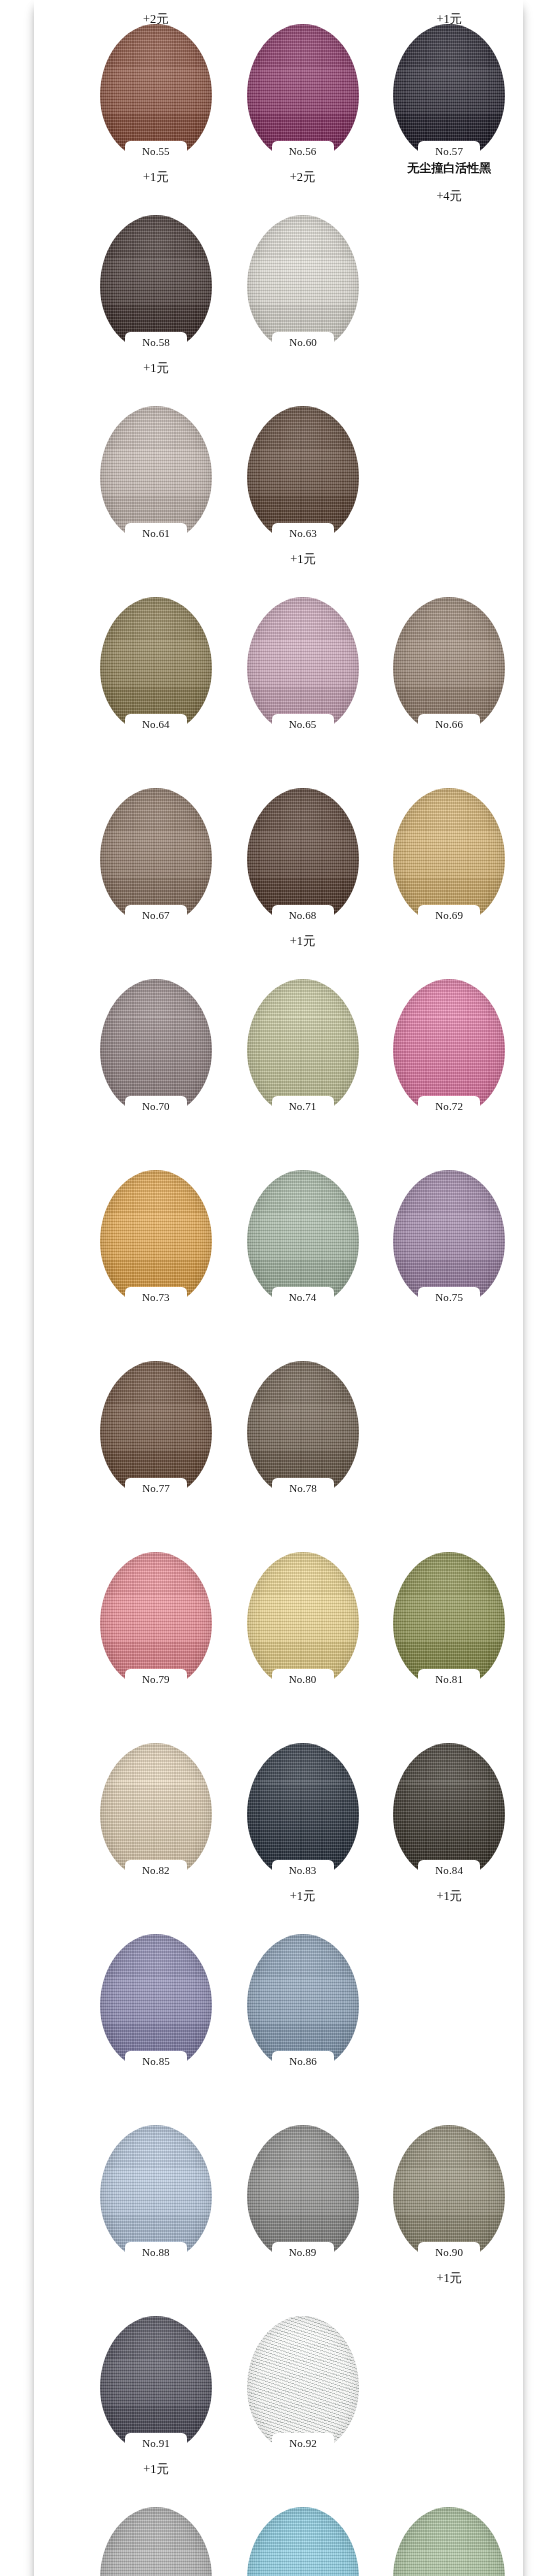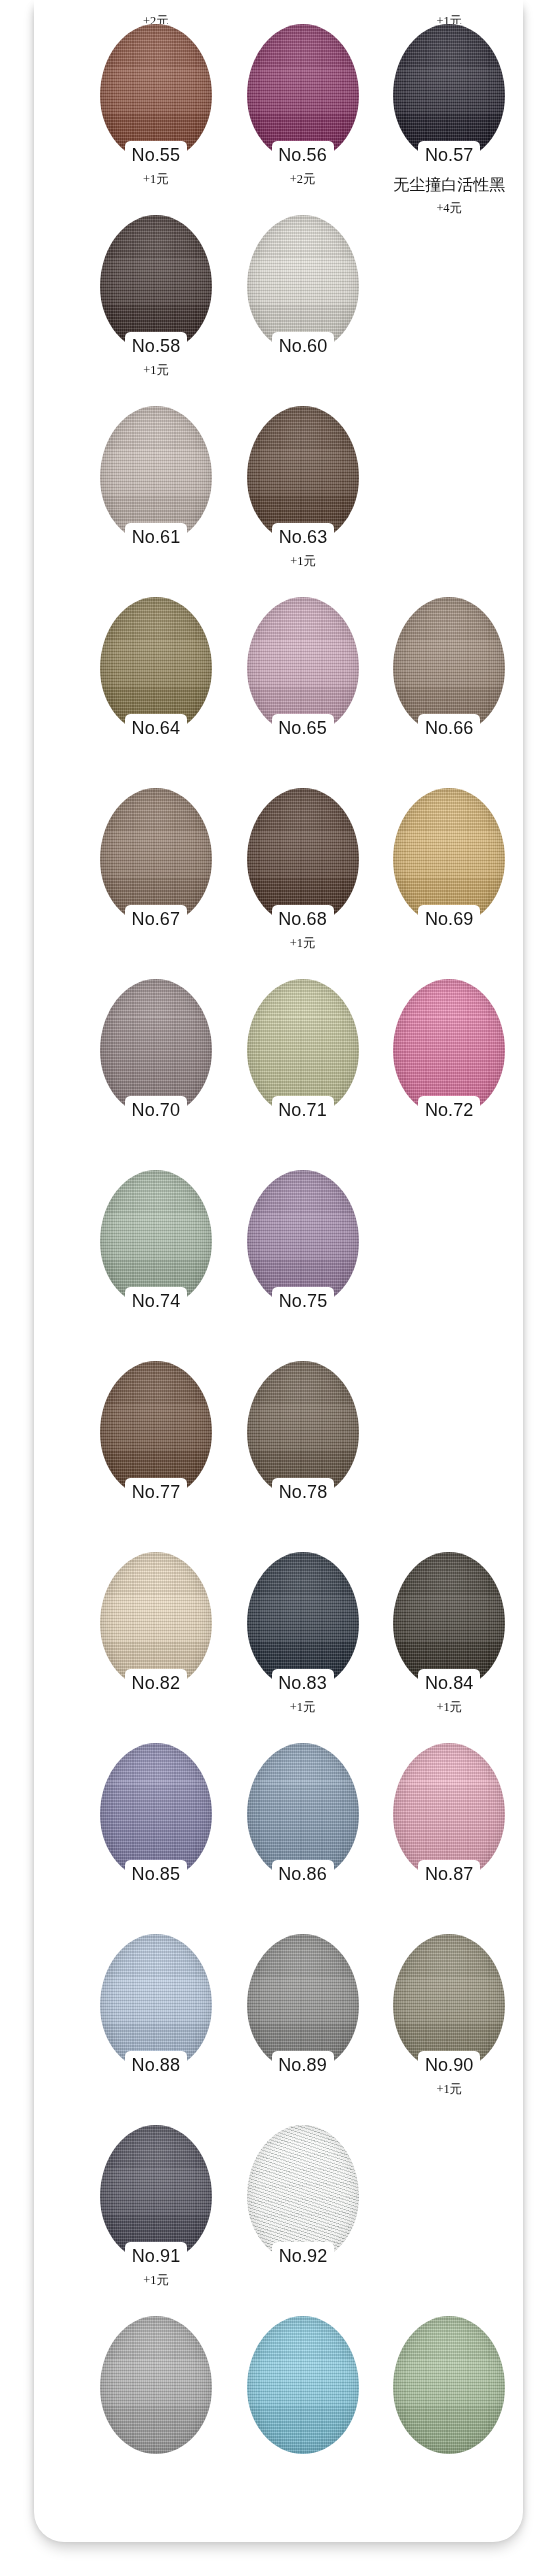--- a/index.html
+++ b/index.html
@@ -111,38 +111,39 @@
   
   .labels{
     position:relative;
     margin-top:-17.5px;
     text-align:center;
     line-height:1.14;
     z-index:3;
     pointer-events:none;
   }
   .no{
-    font-family:Liberation Sans, sans-serif;
-    font-size:18px;
+    font-family:Liberation Serif, serif;
+    font-size:11px;
     letter-spacing:0.1px;
     color:#151515;
     white-space:nowrap;
   }
   .name{
-    font-size:16px;
+    font-size:12px;
     color:#151515;
     white-space:nowrap;
-    margin-top:11px;
+    margin-top:5px;
+    font-weight:bold;
   }
   .price{
     font-family:"Liberation Serif","DejaVu Serif",serif;
     font-size:12.4px;
     color:#151515;
     white-space:nowrap;
-    margin-top:7px;
+    margin-top:13px;
   }
 </style>
 </head>
 <body>
 
 <div id="page">
 
   <div class="card">
 
     <div class="top-strip">
@@ -327,20 +328,29 @@
               <div class="notch"></div>
             </div>
             <div class="labels">
               <div class="no">No.72</div>
             </div>
           </div>
         </div>
         <div class="row">
           <div class="cell">
             <div class="swatch-wrap">
+              <div class="swatch" style="background-color: rgb(237, 168, 67);"></div>
+              <div class="notch"></div>
+            </div>
+            <div class="labels">
+              <div class="no">No.73</div>
+            </div>
+          </div>
+          <div class="cell">
+            <div class="swatch-wrap">
               <div class="swatch" style="background-color: rgb(169, 189, 168);"></div>
               <div class="notch"></div>
             </div>
             <div class="labels">
               <div class="no">No.74</div>
             </div>
           </div>
           <div class="cell">
             <div class="swatch-wrap">
               <div class="swatch" style="background-color: rgb(161, 132, 171);"></div>
@@ -367,20 +377,49 @@
               <div class="notch"></div>
             </div>
             <div class="labels">
               <div class="no">No.78</div>
             </div>
           </div>
         </div>
         <div class="row">
           <div class="cell">
             <div class="swatch-wrap">
+              <div class="swatch" style="background-color: rgb(245, 138, 148);"></div>
+              <div class="notch"></div>
+            </div>
+            <div class="labels">
+              <div class="no">No.79</div>
+            </div>
+          </div>
+          <div class="cell">
+            <div class="swatch-wrap">
+              <div class="swatch" style="background-color: rgb(246, 220, 140);"></div>
+              <div class="notch"></div>
+            </div>
+            <div class="labels">
+              <div class="no">No.80</div>
+            </div>
+          </div>
+          <div class="cell">
+            <div class="swatch-wrap">
+              <div class="swatch" style="background-color: rgb(139, 145, 71);"></div>
+              <div class="notch"></div>
+            </div>
+            <div class="labels">
+              <div class="no">No.81</div>
+            </div>
+          </div>
+        </div>
+        <div class="row">
+          <div class="cell">
+            <div class="swatch-wrap">
               <div class="swatch" style="background-color: rgb(239, 220, 189);"></div>
               <div class="notch"></div>
             </div>
             <div class="labels">
               <div class="no">No.82</div>
             </div>
           </div>
           <div class="cell">
             <div class="swatch-wrap">
               <div class="swatch" style="background-color: rgb(36, 46, 60);"></div>
@@ -414,29 +453,20 @@
           </div>
           <div class="cell">
             <div class="swatch-wrap">
               <div class="swatch" style="background-color: rgb(138, 163, 189);"></div>
               <div class="notch"></div>
             </div>
             <div class="labels">
               <div class="no">No.86</div>
             </div>
           </div>
-          <div class="cell">
-            <div class="swatch-wrap">
-              <div class="swatch" style="background-color: rgb(246, 175, 197);"></div>
-              <div class="notch"></div>
-            </div>
-            <div class="labels">
-              <div class="no">No.87</div>
-            </div>
-          </div>
         </div>
         <div class="row">
           <div class="cell">
             <div class="swatch-wrap">
               <div class="swatch" style="background-color: rgb(185, 205, 230);"></div>
               <div class="notch"></div>
             </div>
             <div class="labels">
               <div class="no">No.88</div>
             </div>

